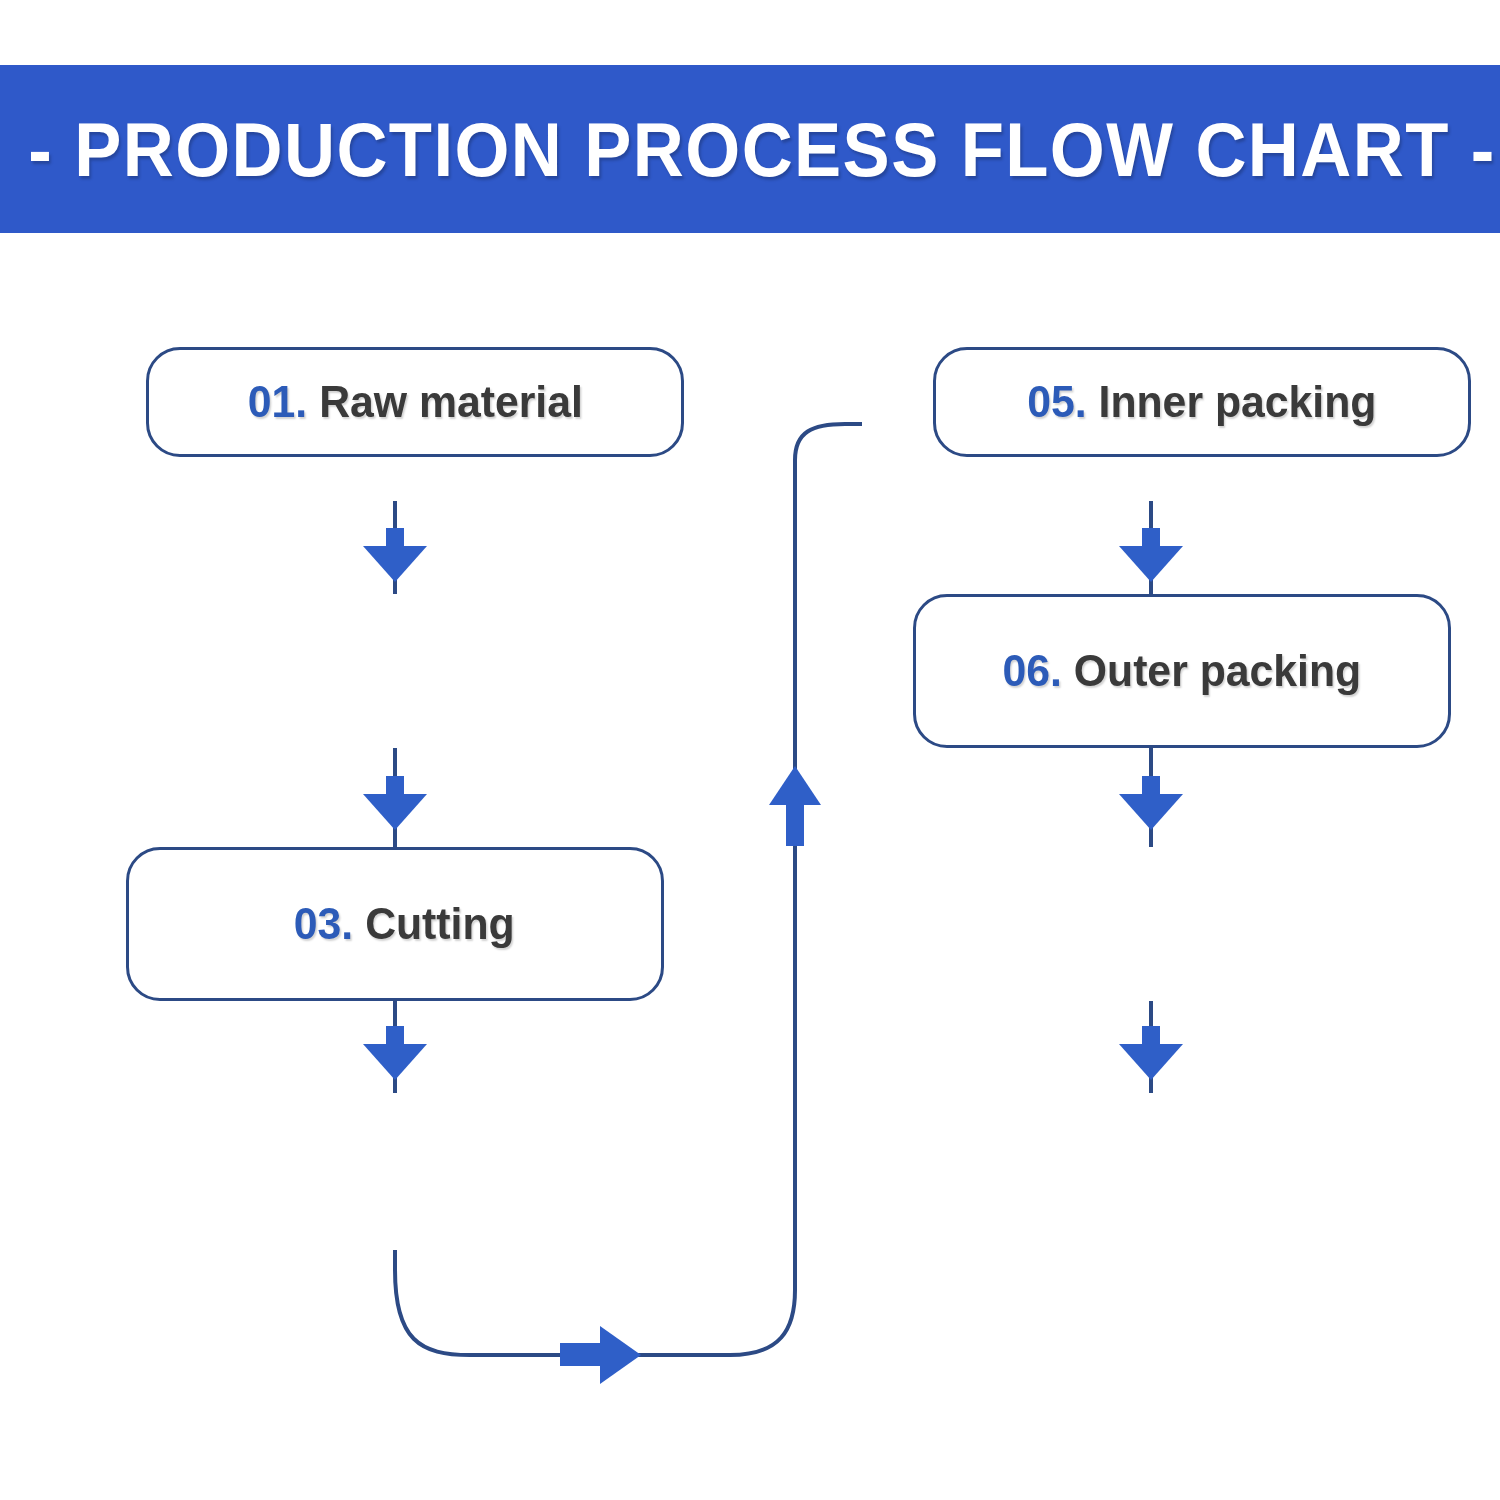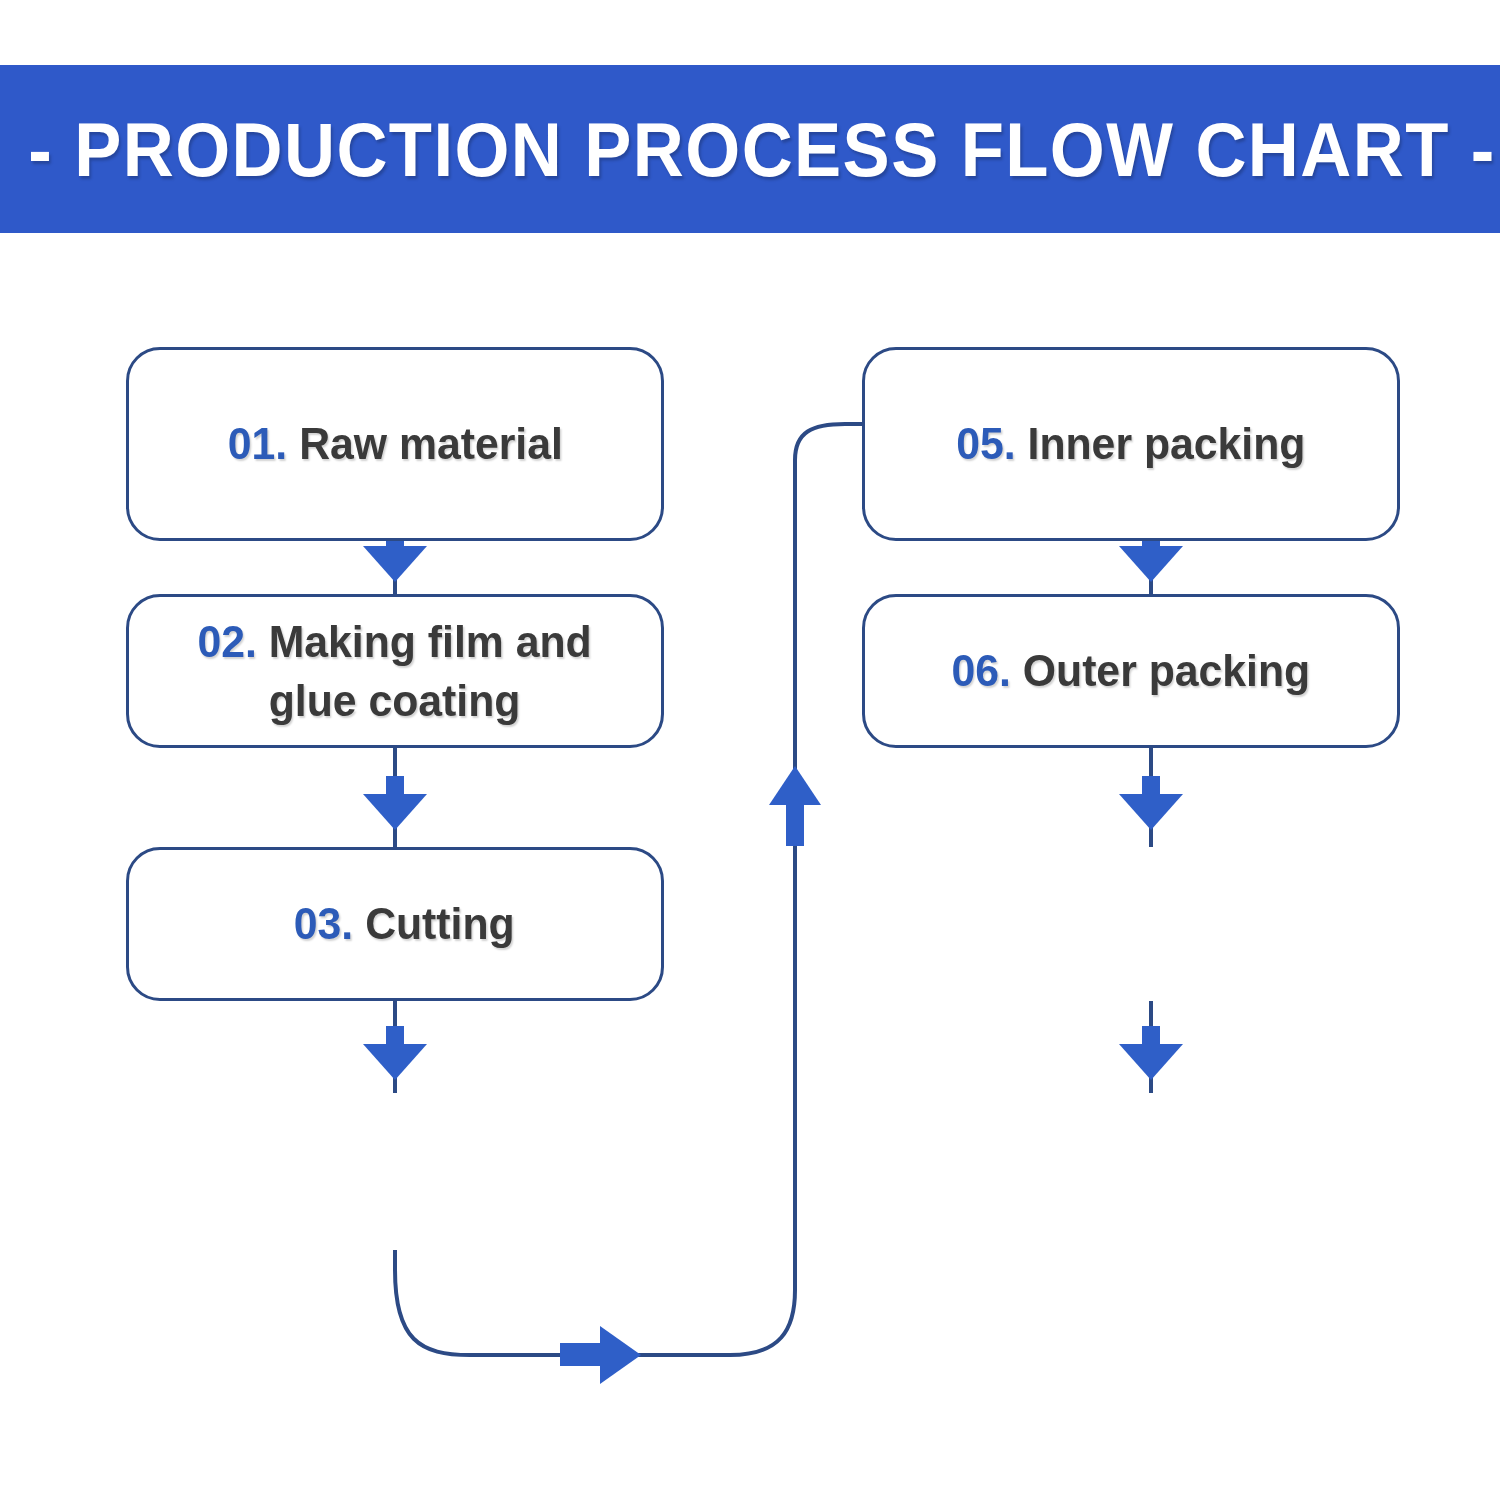--- a/index.html
+++ b/index.html
@@ -88,23 +88,23 @@
     text-shadow: 1.5px 2px 2px rgba(0,0,0,0.18);
     white-space: pre-line;
   }
   .node-num {
     color: #2c5bb8;
     font-weight: bold;
   }
 
   
   .col-left  { left: 126px; width: 538px; }
-  .col-right { left: 862px; width: 538px; }
-
-  .row1 { top: 347px;  height: 194px; }
+  .col-right { left: 913px; width: 538px; }
+
+  .row1 { top: 347px;  height: 110px; margin-left: 20px; }
   .row2 { top: 594px;  height: 154px; }
   .row3 { top: 847px;  height: 154px; padding-left: 48px; }
   .row4 { top: 1093px; height: 157px; }
 </style>
 </head>
 <body>
 
 <div id="page">
 
   <div id="header-banner">
@@ -174,24 +174,20 @@
       <g>
         <rect x="786" y="800" width="18" height="46" fill="#2f5fc8"></rect>
         <polygon points="769,805 821,805 795,766" fill="#2f5fc8"></polygon>
       </g>
     </svg>
 
     <div class="node-box col-left row1">
       <div class="node-text"><span class="node-num">01.</span> <span>Raw material</span></div>
     </div>
 
-    <div class="node-box col-left row2">
-      <div class="node-text"><span class="node-num">02.</span> <span>Making film and
-glue coating</span></div>
-    </div>
 
     <div class="node-box col-left row3">
       <div class="node-text"><span class="node-num">03.</span> <span>Cutting</span></div>
     </div>
 
 
     <div class="node-box col-right row1">
       <div class="node-text"><span class="node-num">05.</span> <span>Inner packing</span></div>
     </div>
 

